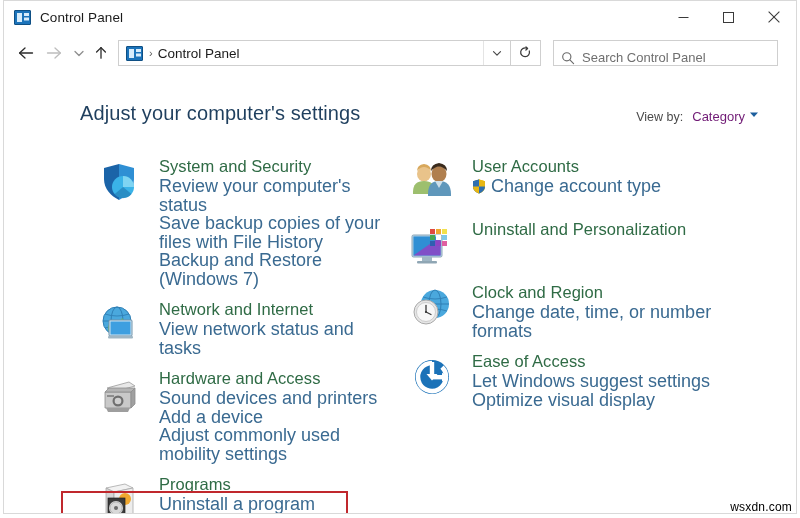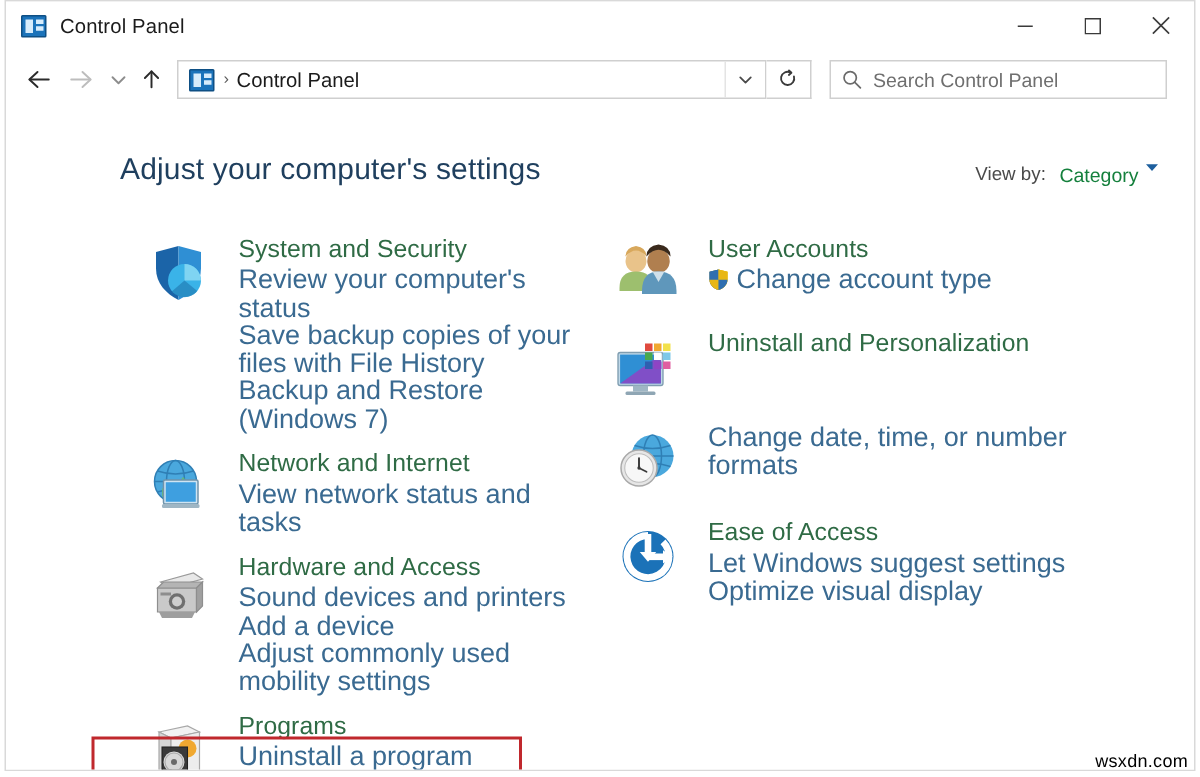--- a/index.html
+++ b/index.html
@@ -133,21 +133,21 @@
     box-sizing: border-box;
     flex: none;
   }
   #searchbox {
     margin-left: 12px;
     height: 26px;
     width: 225px;
     border: 1px solid #cfcfcf;
     background: #fff;
     display: flex;
-    align-items: center;
+    align-items: flex-end;
     box-sizing: border-box;
     flex: none;
   }
   #search-icon-wrap {
     width: 28px;
     display: flex;
     align-items: center;
     justify-content: center;
     flex: none;
   }
@@ -173,34 +173,34 @@
     position: absolute;
     left: 76px;
     top: 29px;
     font-size: 20px;
     color: #1f3f5e;
     letter-spacing: 0.1px;
     white-space: nowrap;
   }
   #viewby {
     position: absolute;
-    right: 24px;
+    right: 38px;
     top: 36px;
     display: flex;
-    align-items: flex-start;
+    align-items: center;
     white-space: nowrap;
   }
   #viewby-label {
     font-size: 12.5px;
     color: #4a4a4a;
     margin-right: 9px;
   }
   #viewby-value {
     font-size: 13px;
-    color: #15803d;
+    color: #701a75;
   }
   #viewby-caret {
     margin-left: 5px;
     font-size: 8px;
     color: #1d5f9e;
     position: relative;
     top: -1px;
   }
 
   .column { position: absolute; top: 83px; }
@@ -532,20 +532,21 @@
             <line x1="13" y1="20" x2="41" y2="20" stroke="#2f7fb5" stroke-width="1"></line>
             <path d="M15 13 Q27 17 39 13" fill="none" stroke="#2f7fb5" stroke-width="0.9"></path>
             <path d="M15 27 Q27 23 39 27" fill="none" stroke="#2f7fb5" stroke-width="0.9"></path>
             <circle cx="18" cy="28" r="12" fill="#e6e6e6" stroke="#a9a9a9" stroke-width="1"></circle>
             <circle cx="18" cy="28" r="9.5" fill="#f7f7f7" stroke="#bdbdbd" stroke-width="0.7"></circle>
             <line x1="18" y1="28" x2="18" y2="21.5" stroke="#3a3a3a" stroke-width="1.3" stroke-linecap="round"></line>
             <line x1="18" y1="28" x2="23" y2="30.5" stroke="#3a3a3a" stroke-width="1.2" stroke-linecap="round"></line>
             <circle cx="18" cy="28" r="1.1" fill="#3a3a3a"></circle>
           </svg>
         </span>
+        <span class="cat-title">Clock and Region</span>
         <span class="cat-link">Change date, time, or number formats</span>
       </div>
 
       <div class="category">
         <span class="cat-icon">
           <svg width="50" height="50" viewBox="0 0 50 50">
             <circle cx="24" cy="24" r="17" fill="#1b72b8"></circle>
             <path d="M24 10 A14 14 0 1 0 34 14.2" fill="none" stroke="#ffffff" stroke-width="4.6" stroke-linecap="butt"></path>
             <rect x="21.8" y="9" width="4.4" height="15" fill="#ffffff"></rect>
             <path d="M24 27.5 L18.5 21 L29.5 21 Z" fill="#ffffff"></path>

